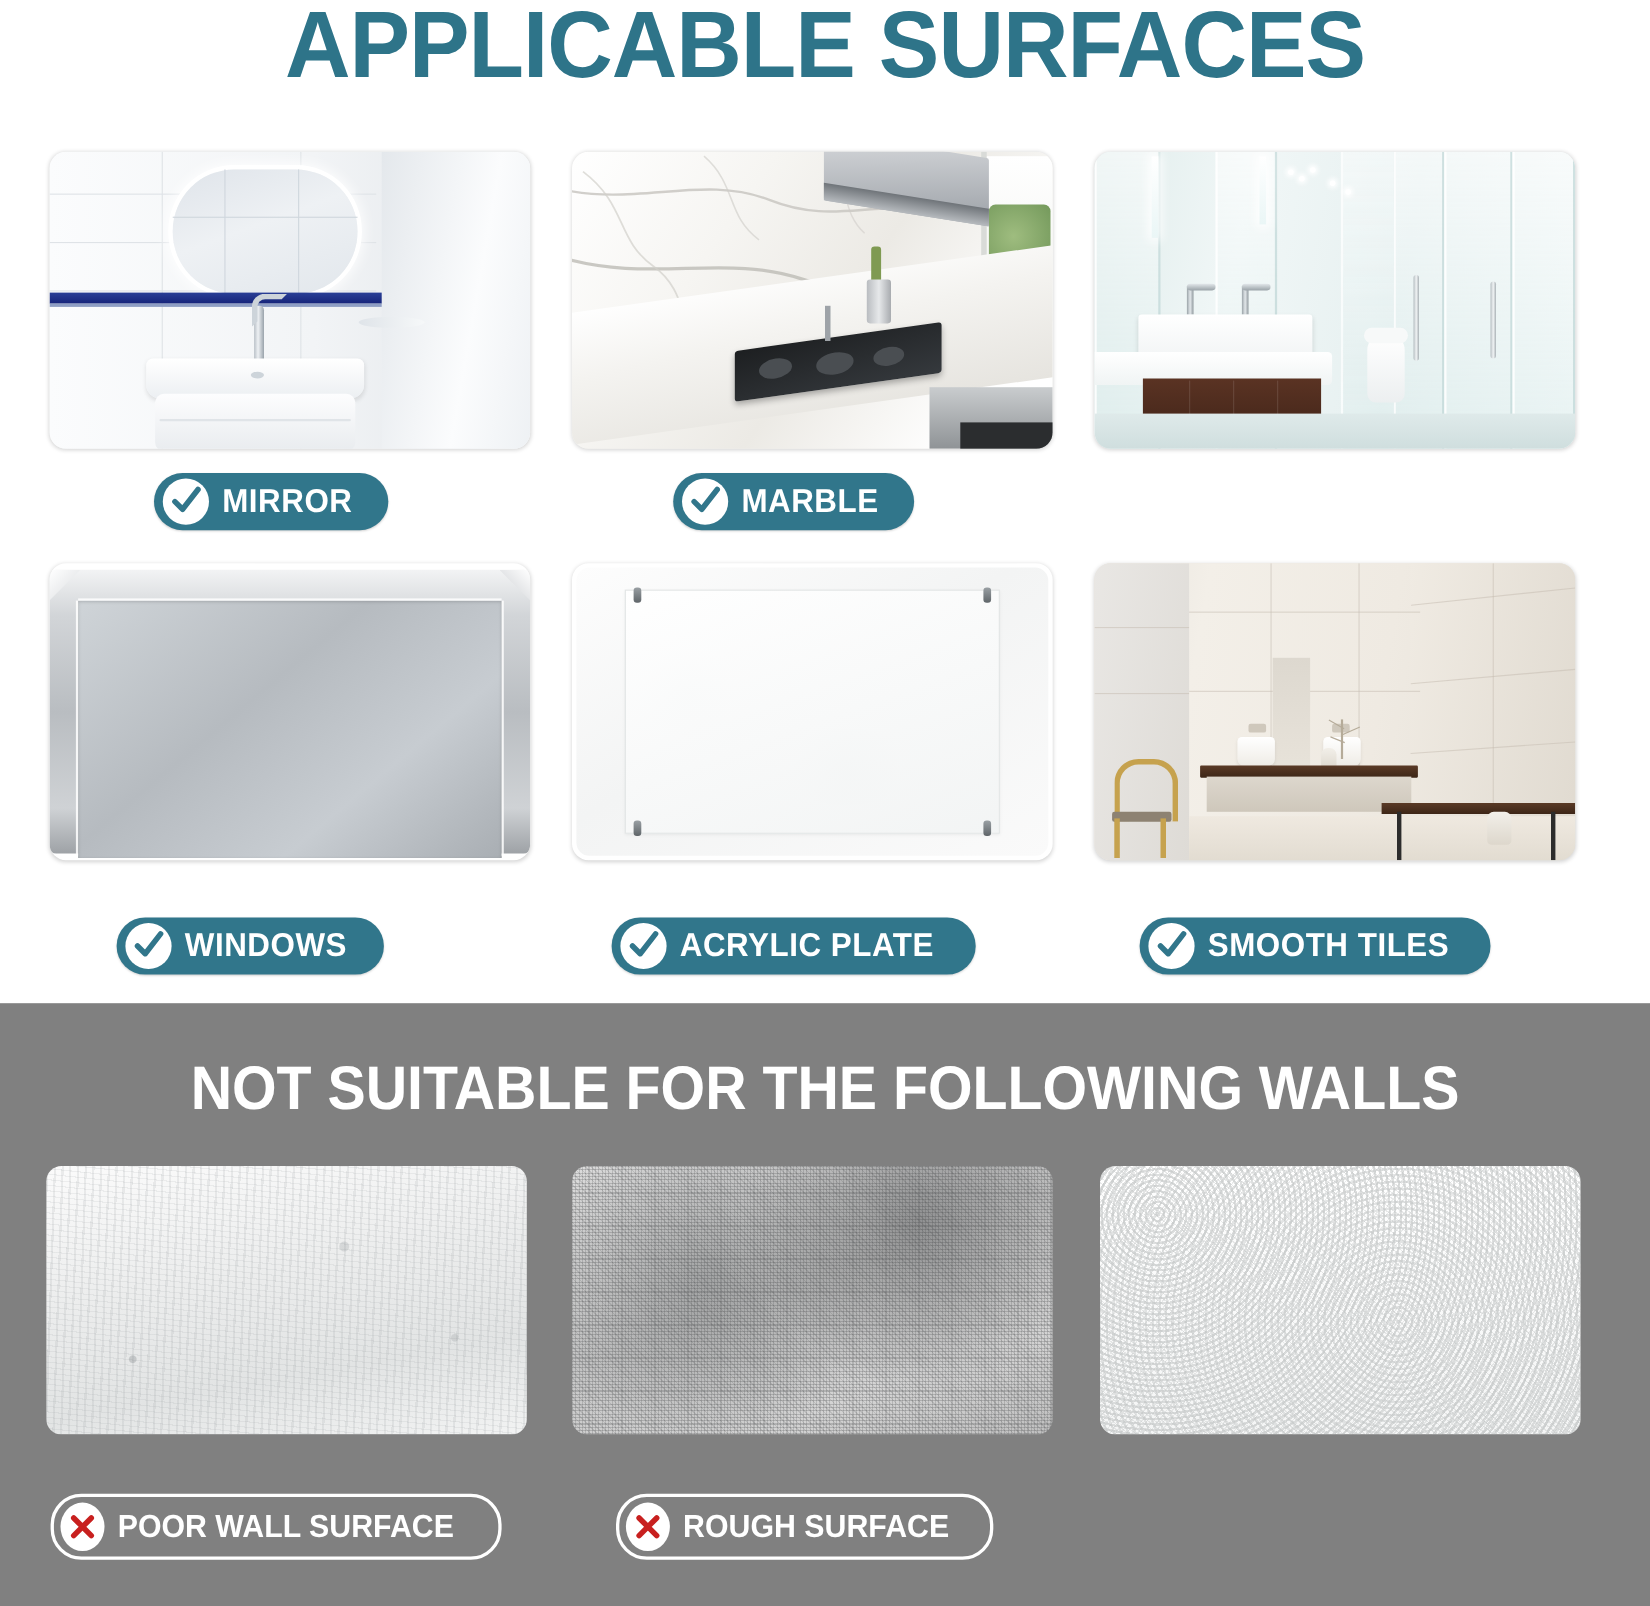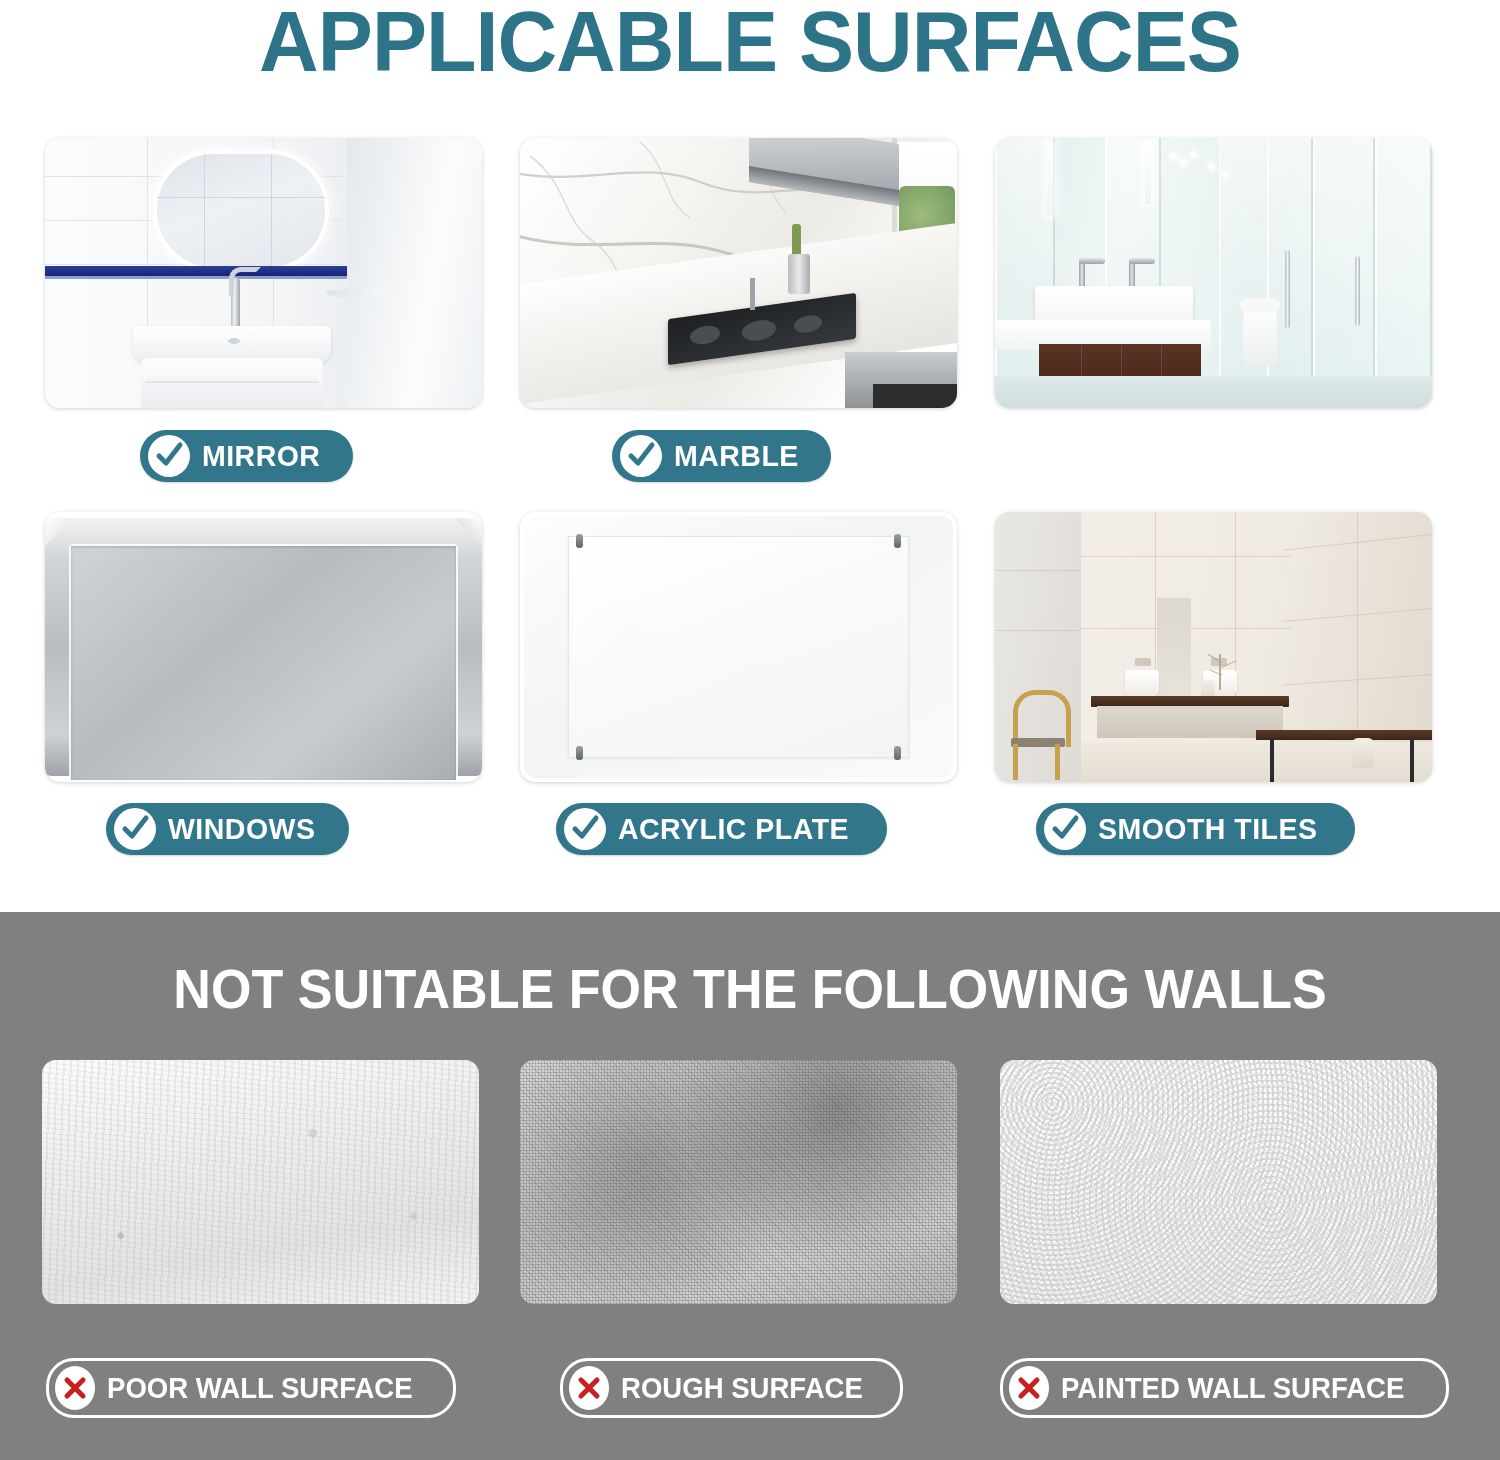--- a/index.html
+++ b/index.html
@@ -499,21 +499,21 @@
         <div class="table">
           <div class="top"></div>
           <div class="lg" style="left:14px;"></div>
           <div class="lg" style="right:18px;"></div>
         </div>
         <div class="vase"></div>
       </div>
     </div>
   </div>
 
-  <div class="pill-row" style="top:803px;text-decoration:underline;">
+  <div class="pill-row" style="top:834px;text-decoration:underline;">
     <div class="pill" style="left:106px;">
       <span class="badge">
         <svg width="30" height="30" viewBox="0 0 30 30">
           <path d="M5,15 L12,22 L26,4" stroke="#31768B" stroke-width="5" fill="none" stroke-linecap="round" stroke-linejoin="round"></path>
         </svg>
       </span>
       <span class="ptext">WINDOWS</span>
     </div>
 
     <div class="pill" style="left:1036px;">
@@ -562,22 +562,14 @@
 
   <div class="xpill" style="left:46px;top:446px;">
     <span class="xbadge">
       <svg width="26" height="26" viewBox="0 0 26 26">
         <path d="M5,5 L21,21 M21,5 L5,21" stroke="#C8201F" stroke-width="5" stroke-linecap="round"></path>
       </svg>
     </span>
     <span class="xtext">POOR WALL SURFACE</span>
   </div>
 
-  <div class="xpill" style="left:1000px;top:446px;">
-    <span class="xbadge">
-      <svg width="26" height="26" viewBox="0 0 26 26">
-        <path d="M5,5 L21,21 M21,5 L5,21" stroke="#C8201F" stroke-width="5" stroke-linecap="round"></path>
-      </svg>
-    </span>
-    <span class="xtext">PAINTED WALL SURFACE</span>
-  </div>
 
 </div>
 
 </body></html>

